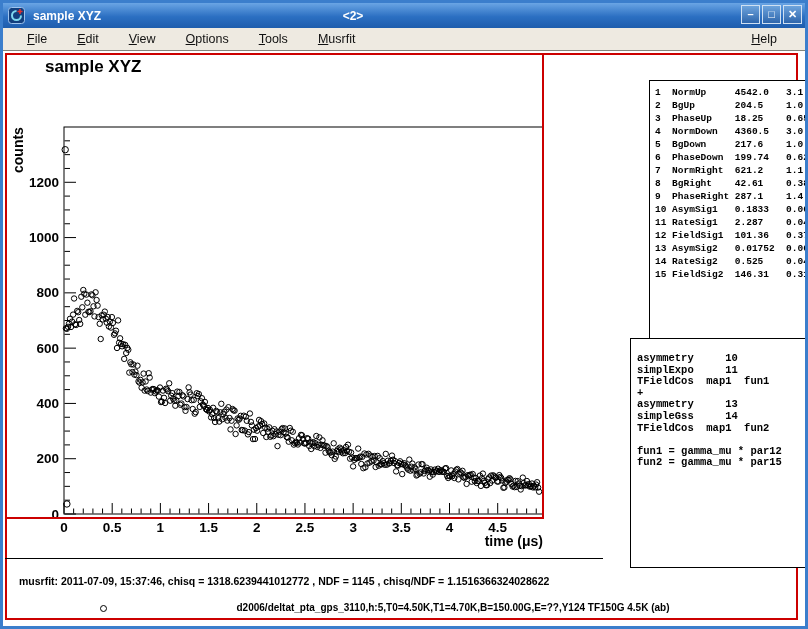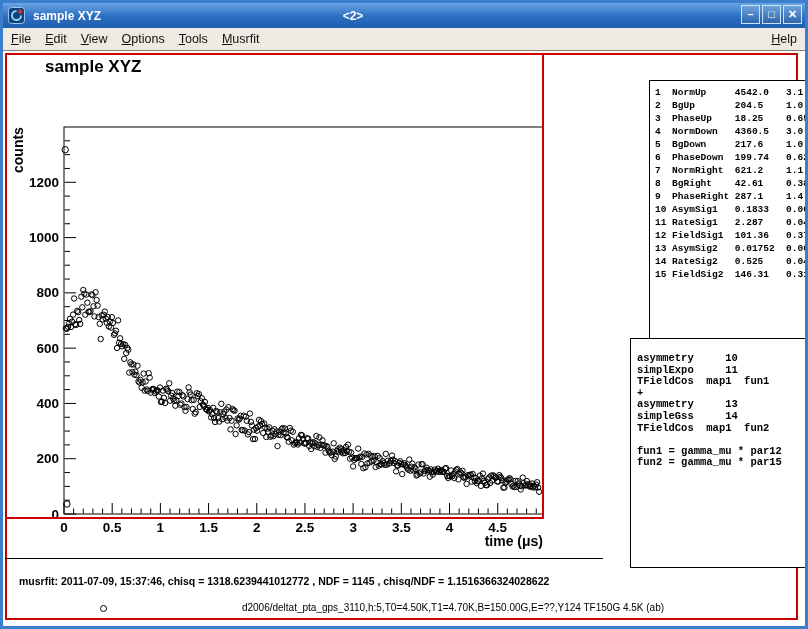--- a/index.html
+++ b/index.html
@@ -8,33 +8,33 @@
   .titlebar{height:25px;background:linear-gradient(#6aa5e4,#2b6fc2 55%,#1e5dad);
             display:flex;align-items:center;color:#fff;font-weight:bold;font-size:12px;position:relative;}
   .app-icon{width:17px;height:17px;margin:0 8px 0 5px;flex:0 0 auto;}
   .title-center{position:absolute;left:315px;width:70px;text-align:center;}
   .wbtns{position:absolute;right:3px;top:2px;display:flex;}
   .wbtn{width:19px;height:19px;margin-left:2px;background:linear-gradient(#6da3dc,#2e66ac);
         border:1px solid #cfe0f2;color:#fff;font-size:11px;line-height:17px;text-align:center;
         font-weight:bold;box-sizing:border-box;cursor:default;}
   .menubar{height:22px;background:#eeeae1;border-bottom:1px solid #84847c;
            display:flex;align-items:center;font-size:12.5px;color:#111;position:relative;}
-  .menu-item{padding:2px 6px;margin-left:2px;}
-  .menu-help{position:absolute;right:4px;padding:2px 4px;}
+  .menu-item{padding:2px 6px;margin-left:18px;}
+  .menu-help{position:absolute;right:24px;padding:2px 4px;}
   .canvas{position:relative;width:802px;height:578px;background:#fff;}
   .redrect{position:absolute;border:2px solid #cc0000;pointer-events:none;}
   .pbox{position:absolute;border:1px solid #000;background:#fff;box-sizing:border-box;}
   .params-pre{font-family:"Liberation Mono",monospace;font-weight:bold;font-size:9.5px;
               line-height:13px;margin:0;padding:5px 0 0 5px;color:#000;}
   .theory-pre{font-family:"Liberation Mono",monospace;font-weight:bold;font-size:10.5px;
               line-height:11.6px;margin:0;padding:14px 0 0 6px;color:#000;}
   .plot-title{position:absolute;left:42px;top:6px;font-size:17px;font-weight:bold;color:#000;}
   .status-text{position:absolute;left:16px;top:524px;font-size:10.5px;font-weight:bold;color:#000;white-space:nowrap;}
   .legend-text{position:absolute;left:100px;top:551px;width:700px;text-align:center;
-               font-size:10px;font-weight:normal;color:#000;white-space:nowrap;}
+               font-size:10px;font-weight:bold;color:#000;white-space:nowrap;}
   .legend-marker{position:absolute;left:97px;top:554px;width:7px;height:7px;border:1px solid #000;
                  border-radius:50%;background:#fff;box-sizing:border-box;}
   .divider{position:absolute;background:#000;}
   svg text{font-family:"Liberation Sans",sans-serif;}
 </style>
 </head>
 <body>
 
 <div class="window">
 

